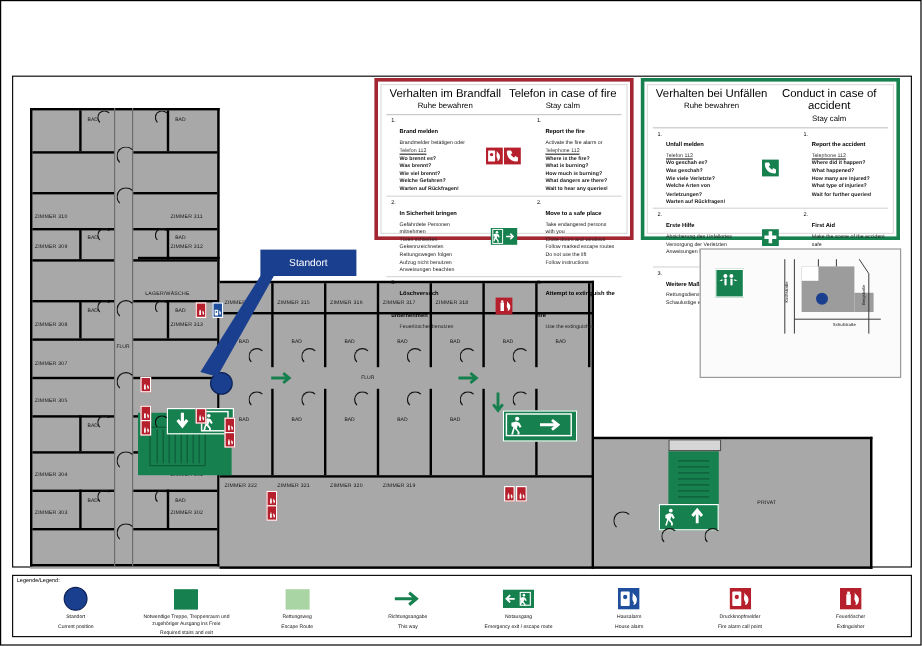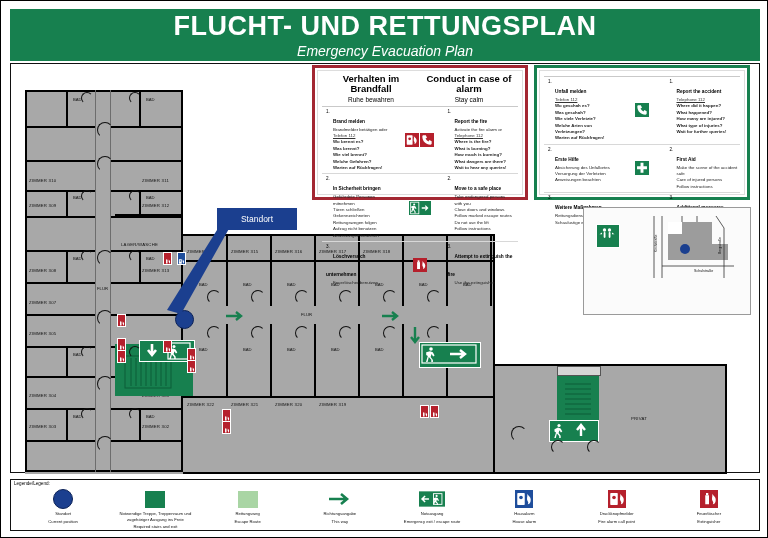--- a/index.html
+++ b/index.html
@@ -15,21 +15,21 @@
   
   .planframe{position:absolute;left:9px;top:62px;width:750px;height:410px;border:1px solid #111;box-sizing:border-box;background:#fff;}
 
   
   .panel{position:absolute;background:#fff;box-sizing:border-box;}
   .panel.fire{left:311px;top:64px;width:216px;height:135px;border:3px solid #a32732;}
   .panel.acc {left:533px;top:64px;width:216px;height:135px;border:3px solid #17804f;}
   .panel .inner{position:absolute;inset:2px;border:1px solid #ddd;box-sizing:border-box;padding:3px 4px;}
   .panel .heads{display:flex;}
   .panel .hcol{width:50%;text-align:center;}
-  .panel .hcol .h1{font-size:9.5px;font-weight:bold;line-height:1.1;}
+  .panel .hcol .h1{font-size:9.5px;font-weight:normal;line-height:1.1;}
   .panel .hcol .h2{font-size:6.5px;line-height:1.2;margin-top:1px;}
   .panel .rule{border-top:1px solid #c9c9c9;margin:2px 0 0 0;}
   .panel .row{display:flex;border-bottom:1px solid #d8d8d8;min-height:28px;}
   .panel .row:last-child{border-bottom:none;}
   .panel .cell{width:38%;padding:2px 2px 2px 4px;box-sizing:border-box;}
   .panel .icell{width:24%;display:flex;align-items:center;justify-content:center;gap:1px;}
   .panel .num{font-size:4.6px;display:inline-block;width:7px;vertical-align:top;}
   .panel .ttl{font-size:4.8px;font-weight:bold;}
   .panel .ln{font-size:4.4px;color:#222;line-height:1.45;margin-left:7px;}
   .panel .ln.b{font-weight:bold;}
@@ -74,24 +74,20 @@
   .legend .de{font-size:4.2px;color:#111;line-height:1.35;margin-top:2px;}
   .legend .en{font-size:4.2px;color:#111;line-height:1.35;margin-top:2px;}
   .sq{width:20px;height:17px;}
   .circ{width:18px;height:18px;border-radius:50%;background:#1b3f8f;border:1px solid #0c2257;}
 </style>
 </head>
 <body>
 
 <div id="page">
 
-  <div class="header">
-    <div class="t1">FLUCHT- UND RETTUNGSPLAN</div>
-    <div class="t2">Emergency Evacuation Plan</div>
-  </div>
 
   <div class="planframe">
     <div class="fp" id="floorplan">
         <div class="corr" style="left: 84px; top: 28px; width: 16px; height: 380px;"></div>
         <div class="corr" style="left: 100px; top: 242px; width: 380px; height: 18px;"></div>
         <div class="corr" style="left: 100px; top: 242px; width: 16px; height: 18px;"></div>
         <div class="wallg" style="left: 14px; top: 26px; width: 158px; height: 384px;"></div>
         <div class="wall" style="left: 14px; top: 26px; width: 158px; height: 2px;"></div>
         <div class="wall" style="left: 14px; top: 406px; width: 158px; height: 2px;"></div>
         <div class="wall" style="left: 14px; top: 26px; width: 2px; height: 382px;"></div>
@@ -384,21 +380,21 @@
   </div>
 
   <div class="panel fire">
     <div class="inner">
       <div class="heads">
         <div class="hcol">
           <div class="h1">Verhalten im Brandfall</div>
           <div class="h2">Ruhe bewahren</div>
         </div>
         <div class="hcol">
-          <div class="h1">Conduct in case of alarm</div>
+          <div class="h1">Telefon in case of fire</div>
           <div class="h2">Stay calm</div>
         </div>
       </div>
       <div class="rule"></div>
       <div id="fire-rows">
           <div class="row">
             <div class="cell">
               <div><span class="num">1.</span><span class="ttl">Brand melden</span></div>
               <div class="ln">Brandmelder betätigen oder</div>
               <div class="ln u">Telefon 112</div>
@@ -483,20 +479,30 @@
               <div><span class="num">3.</span><span class="ttl">Attempt to extinguish the fire</span></div>
               <div class="ln">Use the extinguisher</div>
             </div>
           </div>
         </div>
     </div>
   </div>
 
   <div class="panel acc">
     <div class="inner">
+      <div class="heads">
+        <div class="hcol">
+          <div class="h1">Verhalten bei Unfällen</div>
+          <div class="h2">Ruhe bewahren</div>
+        </div>
+        <div class="hcol">
+          <div class="h1">Conduct in case of accident</div>
+          <div class="h2">Stay calm</div>
+        </div>
+      </div>
       <div class="rule"></div>
       <div id="acc-rows">
           <div class="row">
             <div class="cell">
               <div><span class="num">1.</span><span class="ttl">Unfall melden</span></div>
               <div class="ln u">Telefon 112</div>
               <div class="ln b">Wo geschah es?</div>
               <div class="ln b">Was geschah?</div>
               <div class="ln b">Wie viele Verletzte?</div>
               <div class="ln b">Welche Arten von Verletzungen?</div>

